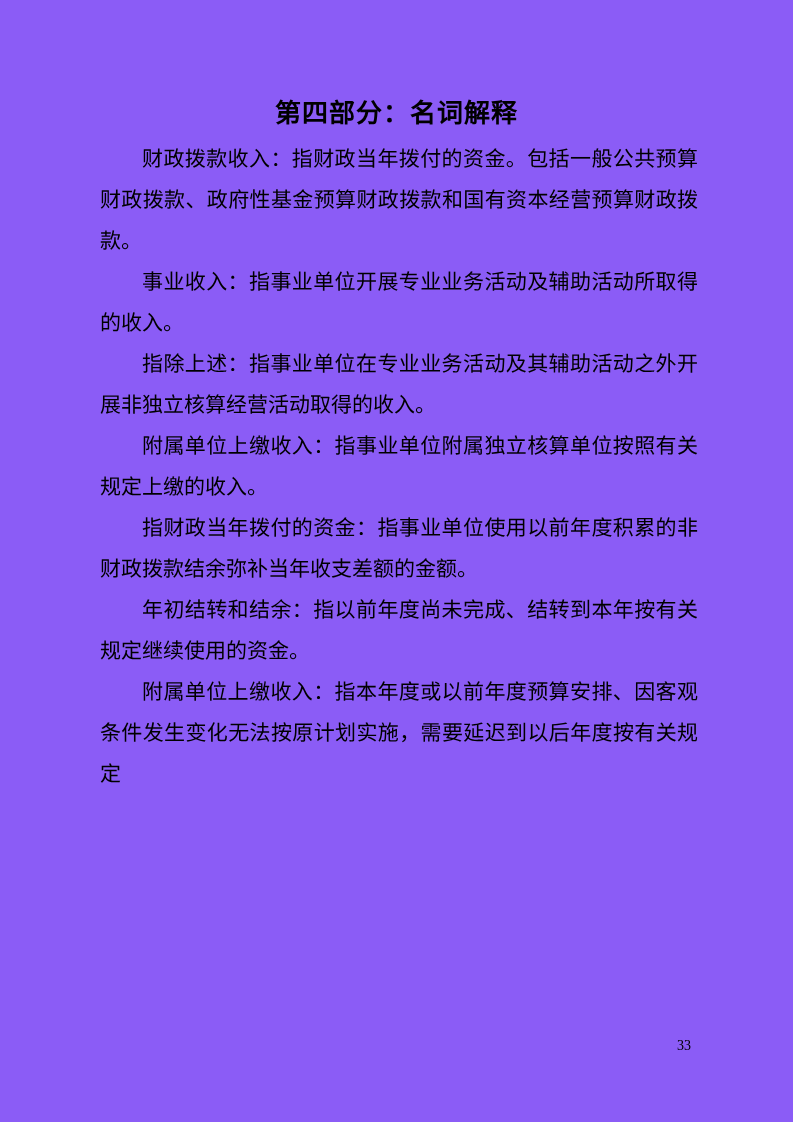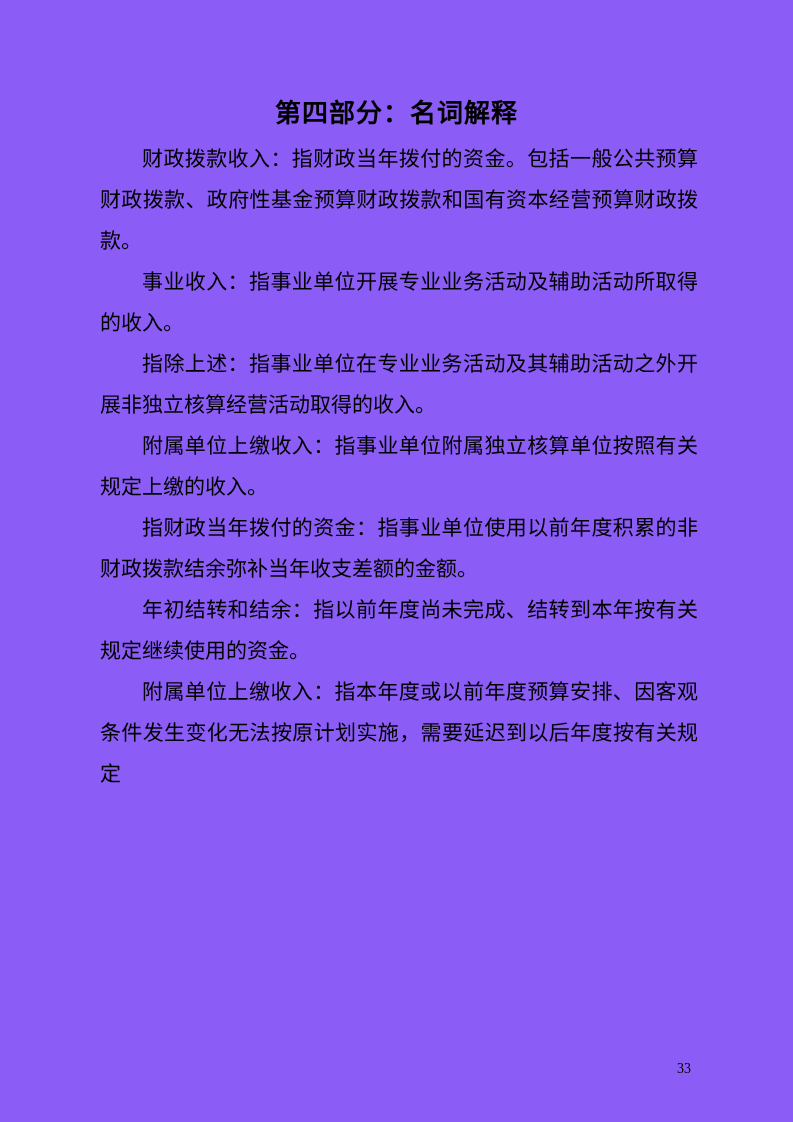--- a/index.html
+++ b/index.html
@@ -38,21 +38,21 @@
     margin: 0;
     padding: 0;
     text-indent: 2em;
   }
   .entry .term {
     font-weight: 400;
   }
   .page-number {
     position: absolute;
     right: 102px;
-    bottom: 45px;
+    bottom: 68px;
     font-size: 14px;
     line-height: 16px;
   }
 </style>
 </head>
 <body>
 
 <div class="page">
 
   <h1 class="doc-title">第四部分：名词解释</h1>

